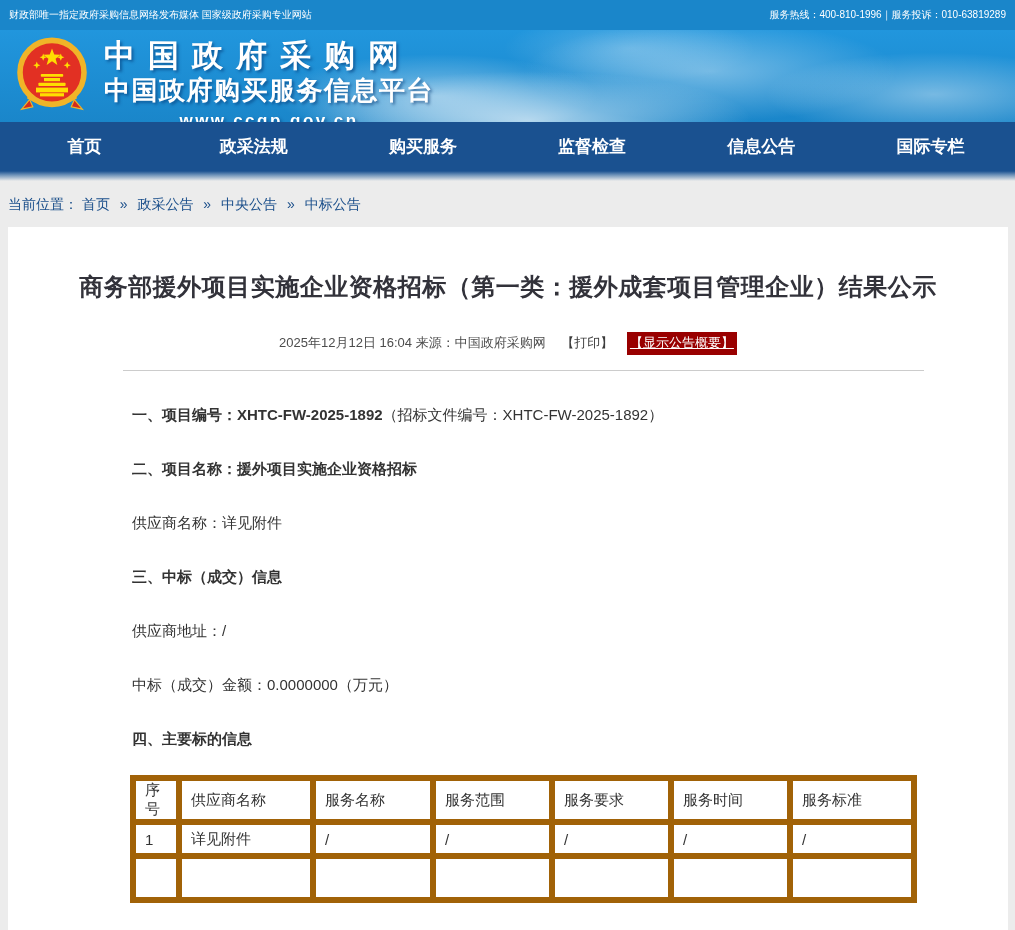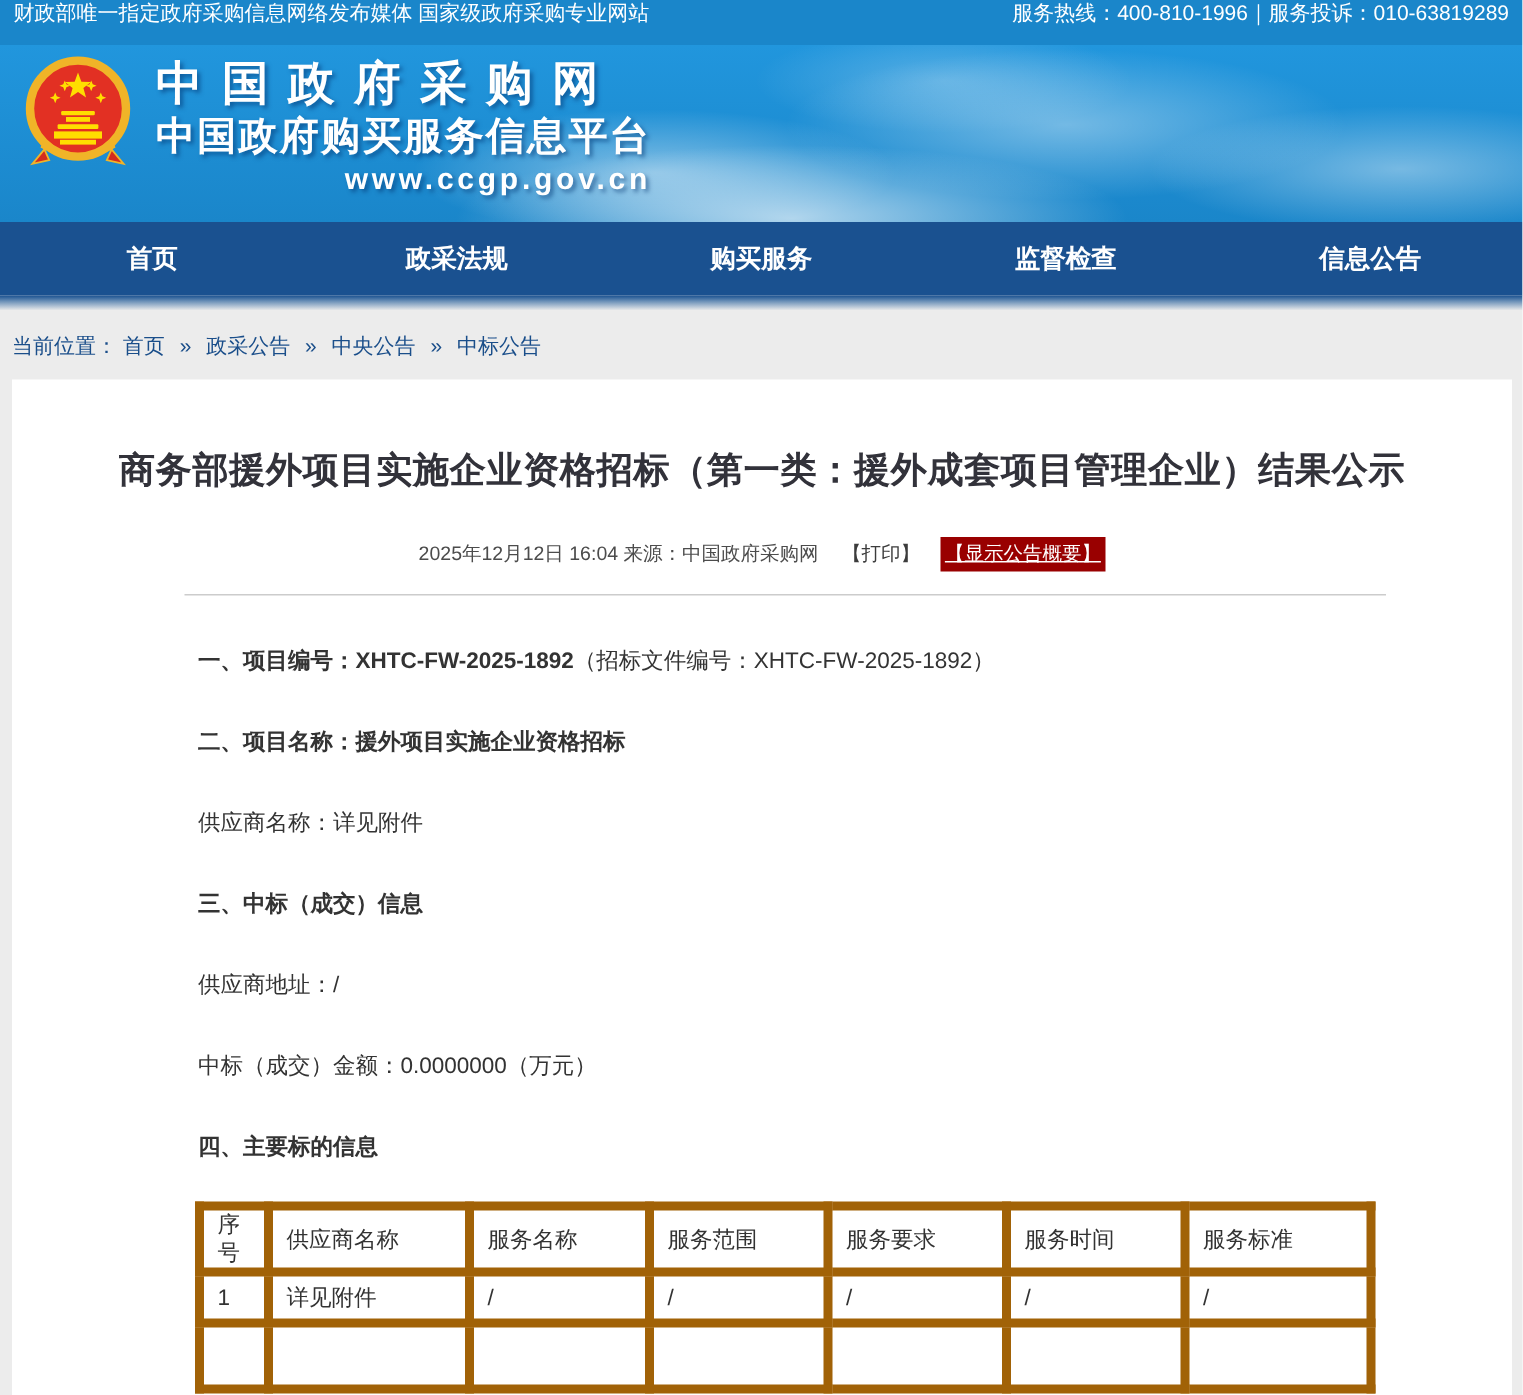--- a/index.html
+++ b/index.html
@@ -4,40 +4,40 @@
 <style>
   html,body { margin:0; padding:0; }
   body {
     width:1015px; height:930px; overflow:hidden;
     background:#ececec;
     font-family:"Liberation Sans","DejaVu Sans",sans-serif;
   }
   
   .topbar {
     height:30px; background:#1a86ca;
-    display:flex; justify-content:space-between; align-items:flex-start;
-    padding:0 9px; color:#fff; font-size:14px; white-space:nowrap;
+    display:flex; justify-content:space-between; align-items:center;
+    padding:0 9px; color:#fff; font-size:10px; white-space:nowrap;
   }
   .topbar .right { display:flex; align-items:center; }
   
   .banner {
-    height:118px; position:relative; overflow:hidden;
+    height:92px; position:relative; overflow:hidden;
     background:
       radial-gradient(ellipse 320px 70px at 52% 98%, rgba(255,255,255,.65), rgba(255,255,255,0) 70%),
       radial-gradient(ellipse 230px 60px at 43% 72%, rgba(255,255,255,.45), rgba(255,255,255,0) 70%),
       radial-gradient(ellipse 260px 70px at 70% 45%, rgba(255,255,255,.38), rgba(255,255,255,0) 72%),
       radial-gradient(ellipse 240px 60px at 92% 70%, rgba(255,255,255,.40), rgba(255,255,255,0) 70%),
       radial-gradient(ellipse 180px 50px at 62% 20%, rgba(255,255,255,.25), rgba(255,255,255,0) 70%),
       linear-gradient(#2196dd,#1a86ca);
   }
   .logo { position:absolute; left:12px; top:7px; display:flex; align-items:flex-start; gap:12px; cursor:pointer; }
   .logo-text { color:#fff; text-shadow:2px 2px 3px rgba(0,50,110,.55); }
   .site-name  { font-size:31px; font-weight:bold; letter-spacing:13px; line-height:37px; white-space:nowrap; }
   .platform-name { font-size:26px; font-weight:bold; letter-spacing:1.5px; line-height:33px; white-space:nowrap; }
-  .site-url { font-size:20px; font-weight:bold; letter-spacing:2.5px; line-height:27px; text-align:right; }
+  .site-url { font-size:17px; font-weight:bold; letter-spacing:2.5px; line-height:27px; text-align:center; }
   
   .nav { height:49px; background:#1a5190; display:flex; }
   .nav a {
     flex:1; display:flex; align-items:center; justify-content:center;
     color:#fff; font-size:17px; font-weight:bold; text-decoration:none; cursor:pointer;
   }
   .nav-fade { height:10px; background:linear-gradient(#1a5190 0%, #6f93b9 40%, #ececec 100%); }
   
   .breadcrumb { padding:15px 0 13px 8px; font-size:14px; color:#1a4e8a; }
   .breadcrumb a { color:#1a4e8a; text-decoration:none; cursor:pointer; }
@@ -112,20 +112,21 @@
     </span>
   </div>
 </div>
 
 <div class="nav">
   <a>首页</a>
   <a>政采法规</a>
   <a>购买服务</a>
   <a>监督检查</a>
   <a>信息公告</a>
+  <a>国际专栏</a>
 </div>
 <div class="nav-fade"></div>
 
 <div class="breadcrumb">
   <span>当前位置：</span>
   <a>首页</a>
   <span class="sep">»</span>
   <a>政采公告</a>
   <span class="sep">»</span>
   <a>中央公告</a>

